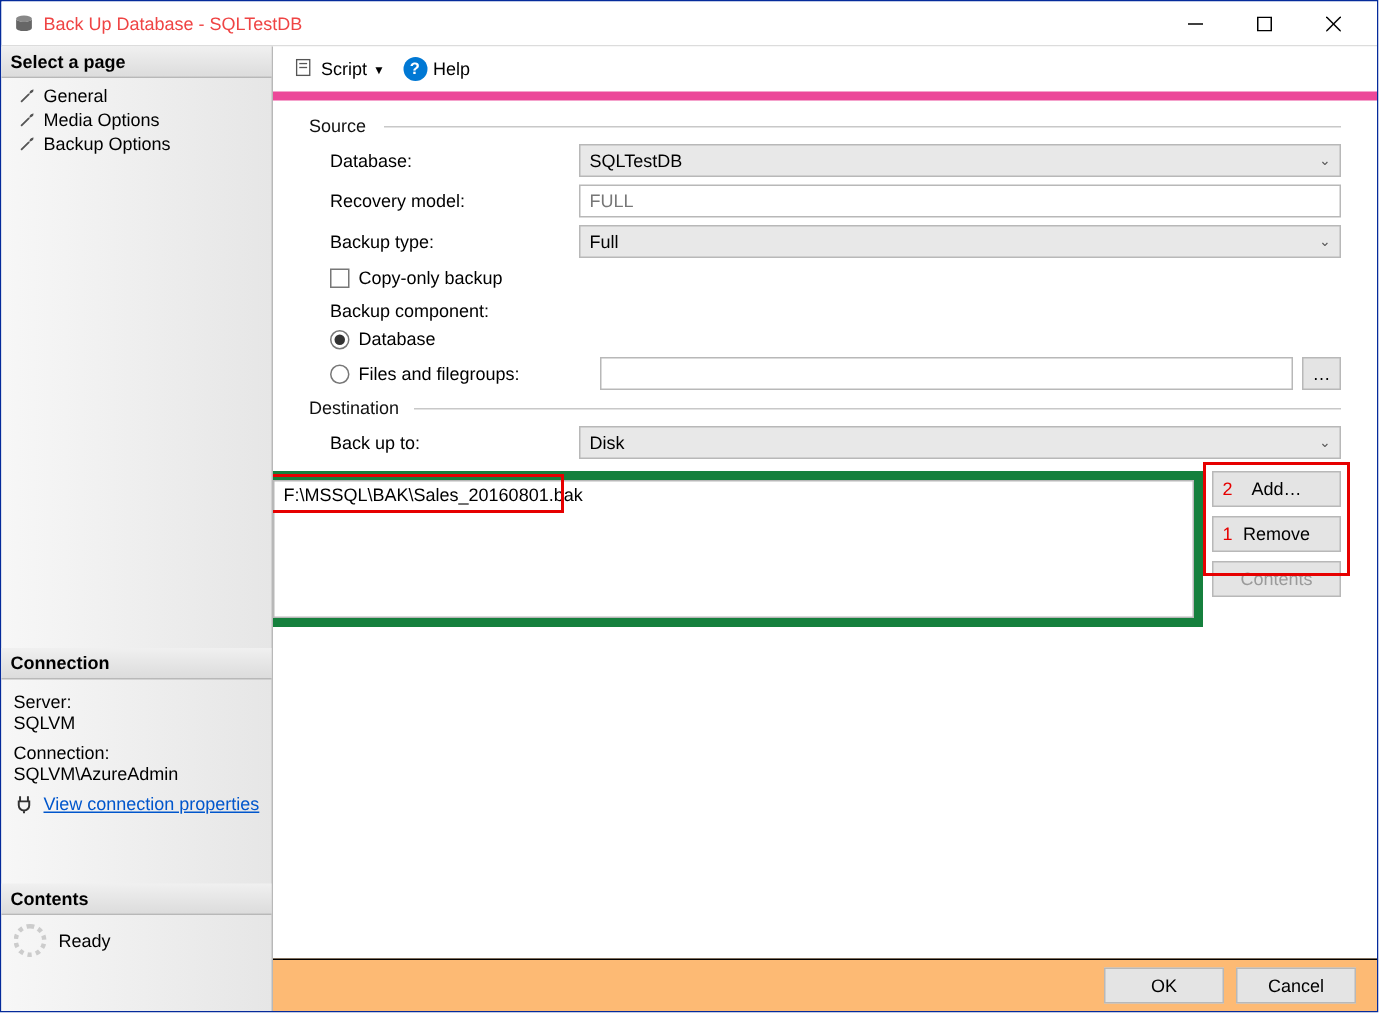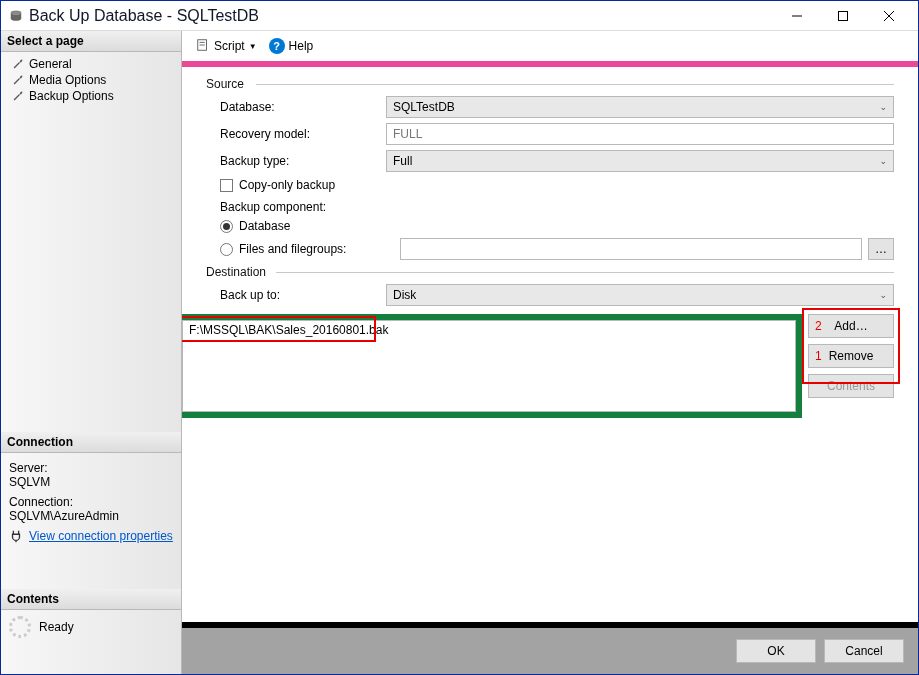--- a/index.html
+++ b/index.html
@@ -1,20 +1,20 @@
 <!DOCTYPE html>
 <html><head>
   <meta charset="utf-8">
   <style>
     * { box-sizing: border-box; font-family: "Segoe UI", Tahoma, sans-serif; }
     body { margin: 0; background: #fff; }
     .window { width: 919px; height: 675px; border: 1px solid #052b9b; display: flex; flex-direction: column; }
     .titlebar { height: 30px; background: #fff; display: flex; align-items: center; padding: 0 6px 0 8px; border-bottom: 1px solid #dcdcdc; }
     .titlebar .app-icon { width: 14px; height: 14px; margin-right: 6px; }
-    .titlebar .title-text { font-size: 16px; flex: 1; color: #0f172a; }
+    .titlebar .title-text { font-size: 12px; flex: 1; color: #ef4444; }
     .win-controls { display: flex; }
     .win-btn { width: 46px; height: 28px; display: flex; align-items: center; justify-content: center; font-size: 10px; }
     .win-btn svg { pointer-events: none; }
 
     .body-area { flex: 1; display: flex; background: #f0f0f0; min-height: 0; }
     .sidebar { width: 181px; background: linear-gradient(to right, #f7f7f7, #e6e6e6); border-right: 1px solid #b8b8b8; display: flex; flex-direction: column; font-size: 12px; }
     .sidebar-section-header { font-weight: bold; padding: 3px 6px; border-bottom: 1px solid #b8b8b8; background: linear-gradient(to bottom, #f0f0f0, #dcdcdc); }
     .sidebar-body { padding: 4px 0; }
     .page-item { display: flex; align-items: center; padding: 1px 8px 1px 10px; }
     .wrench-icon { width: 14px; height: 14px; margin-right: 4px; }
@@ -57,21 +57,21 @@
 
     .dest-row { display: flex; align-items: flex-start; margin-top: 8px; gap: 6px; }
     .file-list { flex: 1; height: 104px; border: 6px solid #15803d; background: #fff; position: relative; }
     .file-item { padding: 2px 6px; }
     .red-box { position: absolute; border: 2px solid #e60000; pointer-events: none; }
     .dest-buttons { width: 86px; display: flex; flex-direction: column; gap: 6px; position: relative; }
     .dest-btn { height: 24px; border: 1px solid #b8b8b8; background: #e4e4e4; display: flex; align-items: center; justify-content: center; }
     .dest-btn.disabled { color: #9a9a9a; }
     .anno { position: absolute; color: #e60000; font-size: 12px; font-weight: 500; }
 
-    .footer { height: 52px; border-top: 6px solid #000000; background: #a3a3a3; display: flex; align-items: center; justify-content: flex-end; padding: 0 14px; gap: 8px; }
+    .footer { height: 35px; border-top: 1px solid #000000; background: #fdba74; display: flex; align-items: center; justify-content: flex-end; padding: 0 14px; gap: 8px; }
     .footer-btn { width: 80px; height: 24px; border: 1px solid #b8b8b8; background: #e4e4e4; display: flex; align-items: center; justify-content: center; font-size: 12px; }
   </style>
 </head>
 <body>
 
 <div class="window">
 
   <div class="titlebar">
     <span class="app-icon">
       <svg viewBox="0 0 16 16" width="14" height="14">

